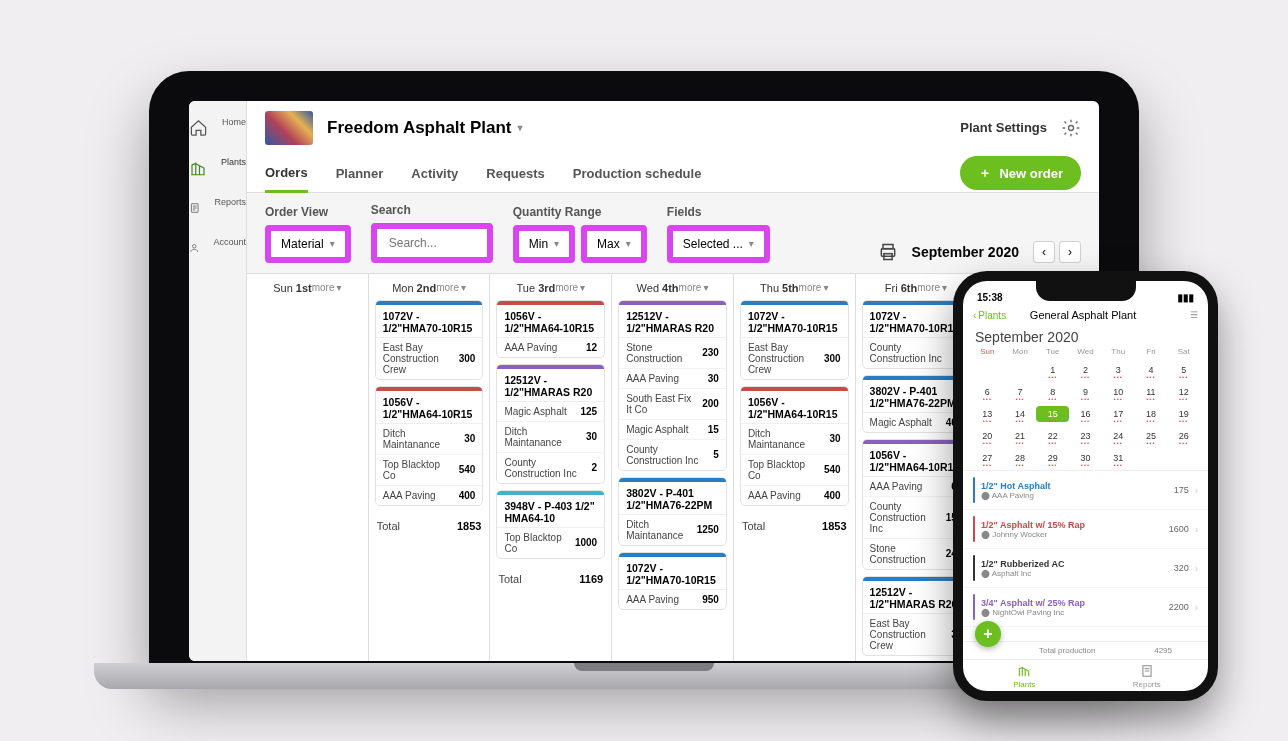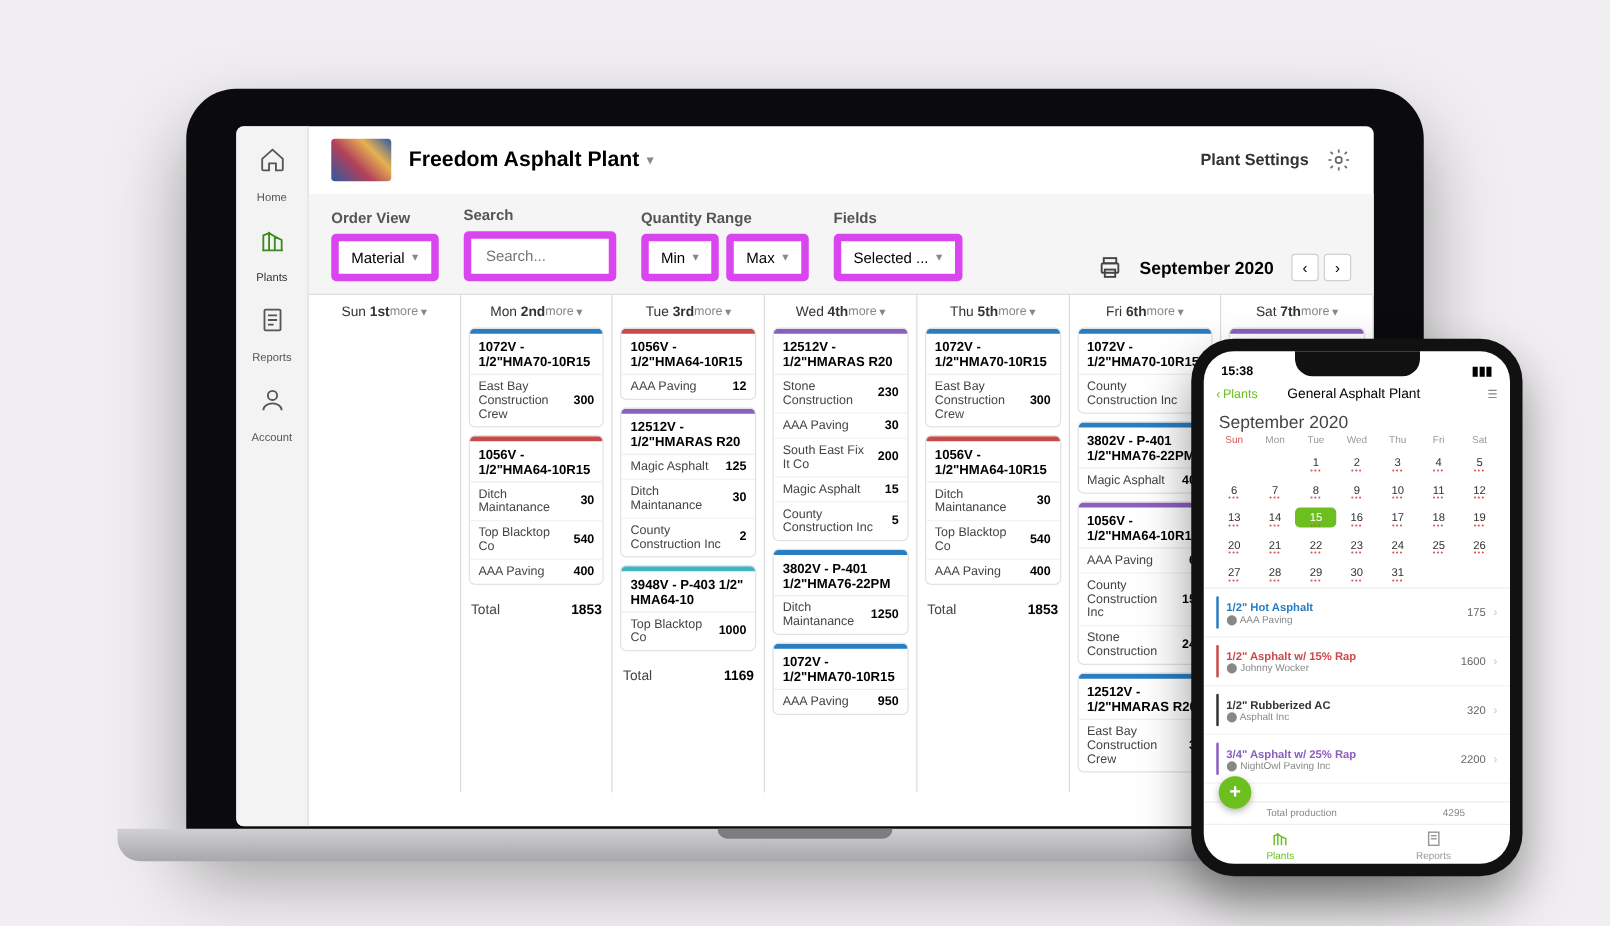--- a/index.html
+++ b/index.html
@@ -15,21 +15,21 @@
   *{box-sizing:border-box;font-family:"Segoe UI",Arial,sans-serif}
   body{margin:0;background:#f0eef0;display:flex;align-items:center;justify-content:center;height:741px;width:1288px;overflow:hidden}
   
   .laptop{width:990px;height:600px;border-radius:40px 40px 8px 8px;padding:30px 40px 10px 40px;background:#0b0b0d;position:relative;box-shadow:0 30px 60px rgba(0,0,0,.35)}
   .screen{background:#fff;width:100%;height:100%;border-radius:6px;overflow:hidden;display:flex}
   .laptop-base{position:absolute;bottom:-18px;left:50%;transform:translateX(-50%);width:1100px;height:26px;background:linear-gradient(#d0d0d4,#a8a8ac);border-radius:0 0 18px 18px}
   .laptop-base::before{content:"";position:absolute;top:0;left:50%;transform:translateX(-50%);width:140px;height:8px;background:#7d7d80;border-radius:0 0 10px 10px}
 
   
   .sidebar{width:58px;background:#f3f3f3;border-right:1px solid var(--border);display:flex;flex-direction:column;align-items:center;padding-top:10px;gap:6px;font-size:9px;color:#555}
-  .sidebar .nav-item{display:flex;flex-direction:column;align-items:center;gap:14px;padding:6px 0;cursor:pointer;width:100%}
+  .sidebar .nav-item{display:flex;flex-direction:row;gap:14px;padding:6px 0;cursor:pointer;width:100%}
   .sidebar .nav-item.active{color:#333}
   .sidebar svg{width:22px;height:22px;stroke:#555;fill:none;stroke-width:1.6}
   .sidebar .active svg{stroke:#3d8a1f}
 
   .main{flex:1;display:flex;flex-direction:column;min-width:0}
   
   .header{display:flex;align-items:center;padding:10px 18px;gap:14px}
   .plant-thumb{width:48px;height:34px;background:linear-gradient(45deg,#2d5aa3 0%,#b1415a 40%,#e6b152 70%,#2d5aa3 100%);border-radius:3px}
   .plant-title{font-size:17px;font-weight:700;display:flex;align-items:center;gap:6px}
   .header .spacer{flex:1}
@@ -149,20 +149,32 @@
           <span class="chev-down">▾</span>
         </div>
         <div class="spacer"></div>
         <span class="settings-link">Plant Settings</span>
         <svg class="gear-icon" viewBox="0 0 24 24">
             <circle cx="12" cy="12" r="3"></circle>
             <path d="M12 2v3M12 19v3M4.2 4.2l2.1 2.1M17.7 17.7l2.1 2.1M2 12h3M19 12h3M4.2 19.8l2.1-2.1M17.7 6.3l2.1-2.1"></path>
           </svg>
       </div>
 
+      <div class="tabs">
+        <div class="tab active">Orders</div>
+        <div class="tab">Planner</div>
+        <div class="tab">Activity</div>
+        <div class="tab">Requests</div>
+        <div class="tab">Production schedule</div>
+        <div class="spacer"></div>
+        <button class="new-btn">
+          <span>＋</span>
+          <span>New order</span>
+        </button>
+      </div>
 
       <div class="filters">
         <div class="filter-group">
           <span class="filter-label">Order View</span>
           <div class="select">
               <span>Material</span>
               <span class="chev-down">▾</span>
             </div>
         </div>
         <div class="filter-group">
@@ -552,21 +564,21 @@
         <div class="p-item">
           <div class="bar" style="background:#8b5fbf"></div>
     <div class="txt">
             <div class="t1" style="color:#8b5fbf">3/4" Asphalt w/ 25% Rap</div>
             <div class="t2">⬤ NightOwl Paving Inc</div>
           </div>
     <div class="amt">2200</div>
           <div class="chev">›</div>
         </div>
       </div>
-    <div style="display:flex;justify-content:space-between;padding:4px 36px 4px 50px;font-size:8px;color:#888;border-top:1px solid #eee">
+    <div style="display:flex;justify-content:space-between;padding:4px 36px 4px 76px;font-size:8px;color:#888;border-top:1px solid #eee">
       <span>Total production</span>
       <span>4295</span>
     </div>
     <div class="p-footer">
       <div class="active">
         <svg width="14" height="14" viewBox="0 0 24 24" fill="none" stroke="currentColor" stroke-width="2">
             <path d="M4 21V8l5-2v15M9 21V6l5 3v12M14 21V9l6 3v9"></path>
           </svg><br>
         <span>Plants</span>
       </div>

